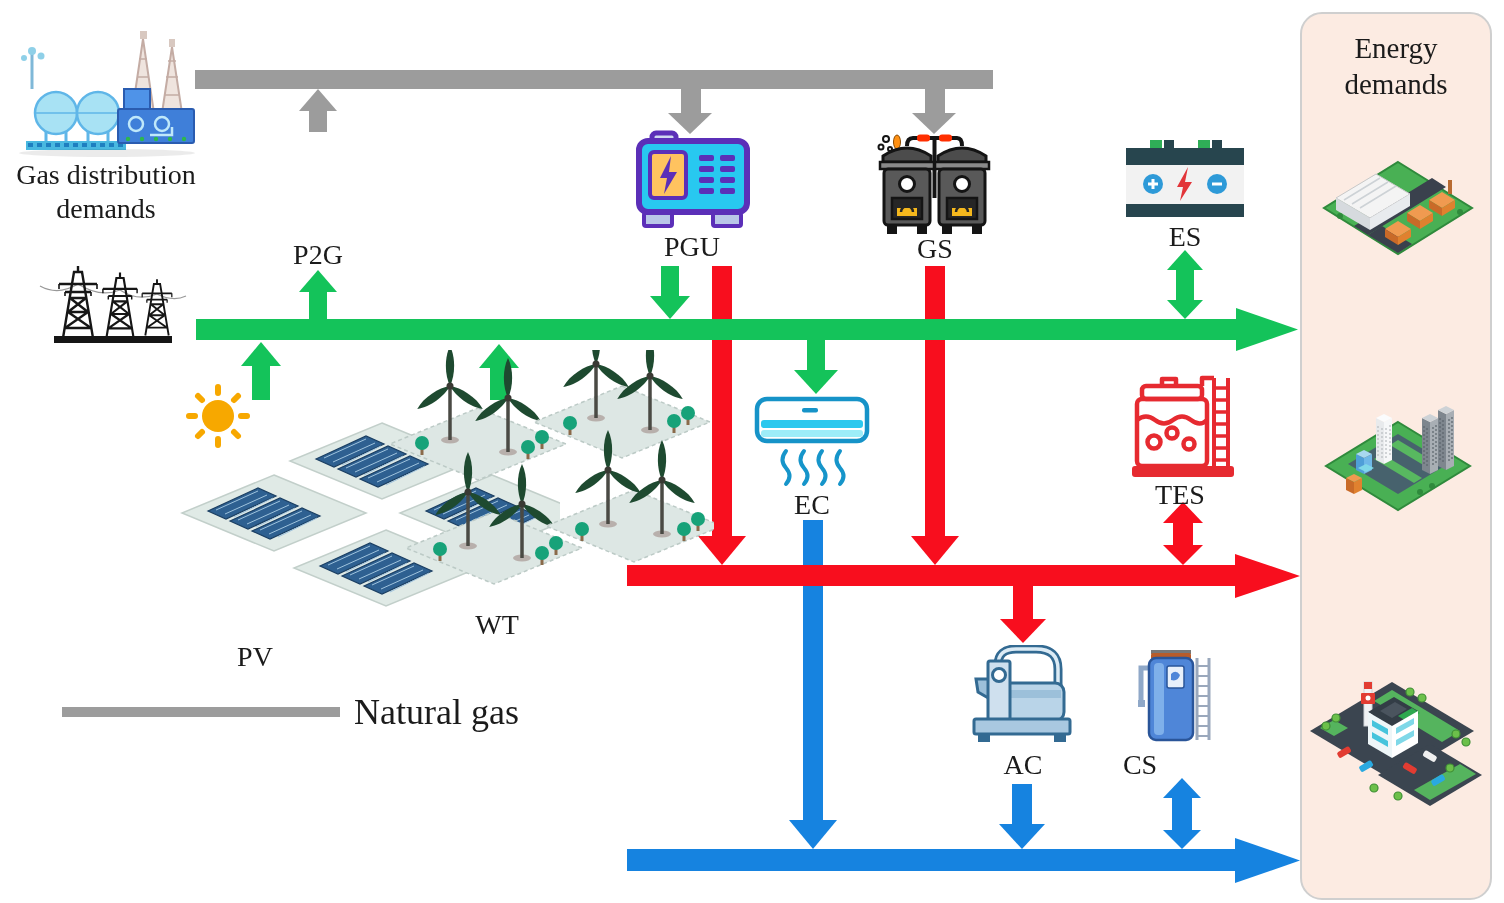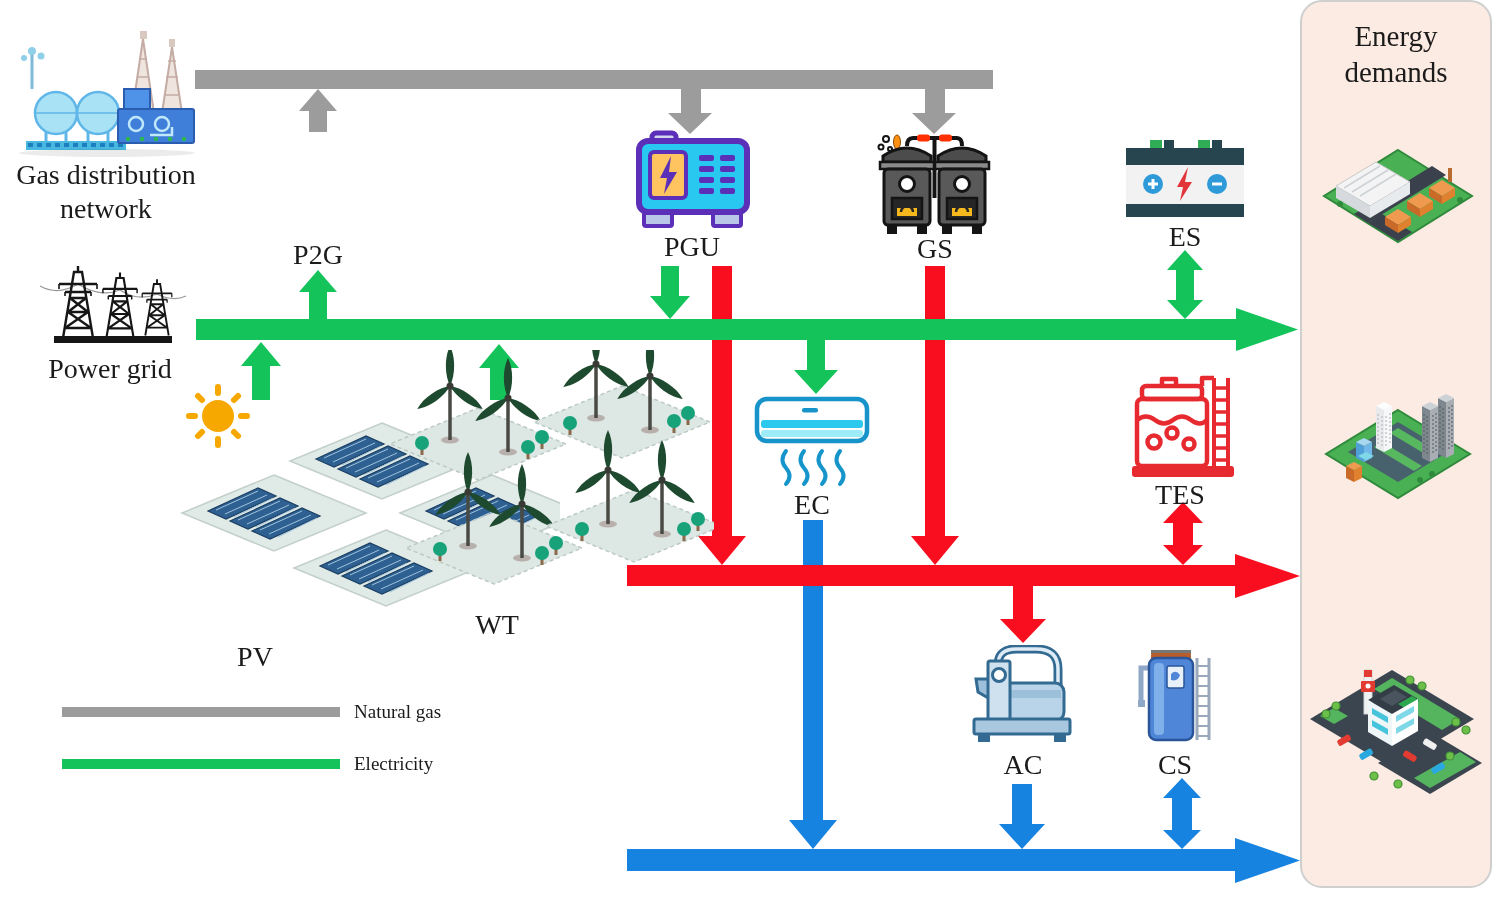--- a/index.html
+++ b/index.html
@@ -12,22 +12,22 @@
   .bar-head{clip-path:polygon(0 0,100% 50%,0 100%)}
   .c-natural_gas{background:var(--natural_gas)}
   .c-electricity{background:var(--electricity)}
   .c-heat{background:var(--heat)}
   .c-cold{background:var(--cold)}
   .icon{position:absolute;z-index:3}
   .icon svg{display:block;width:100%;height:100%}
   .lbl{position:absolute;z-index:4;text-align:center;font-size:28px;line-height:1.2}
   .leg{position:absolute;left:62px;height:30px;display:flex;align-items:center;z-index:4}
   .leg-line{width:278px;height:10px;margin-right:14px;display:inline-block}
-  .leg-lab{font-size:19px;white-space:nowrap}
-  .panel{position:absolute;left:1300px;top:0;width:192px;height:888px;box-sizing:border-box;
+  .leg-lab{font-size:36px;white-space:nowrap}
+  .panel{position:absolute;left:1300px;top:12px;width:192px;height:888px;box-sizing:border-box;
          background:var(--panel_bg);border:2px solid #cfcfcf;border-radius:22px;z-index:0}
   .panel-title{position:absolute;left:0;right:0;top:16px;padding:0 30px;text-align:center;
                font-size:29px;line-height:1.25}
 </style>
 </head>
 <body>
 
 <div class="stage">
 
   <i class="sh c-natural_gas" style="left:309px;top:111px;width:18px;height:21px"></i>
@@ -370,40 +370,35 @@
           <use href="#wtt"></use>
           <use href="#turb" x="-26" y="-2"></use>
           <use href="#turb" x="28" y="8"></use>
           <use href="#tree" x="-52" y="14"></use>
           <use href="#tree" x="50" y="14"></use>
           <use href="#tree" x="64" y="4"></use>
         </g>
     </svg>
   </div>
 
-  <div class="lbl" style="left:0px;top:158px;width:212px">Gas distribution network</div>
-  <div class="lbl" style="left:15px;top:352px;width:190px">Power grid</div>
+  <div class="lbl" style="left:0px;top:158px;width:212px">Gas distribution demands</div>
   <div class="lbl" style="left:258px;top:238px;width:120px">P2G</div>
   <div class="lbl" style="left:632px;top:230px;width:120px">PGU</div>
   <div class="lbl" style="left:875px;top:232px;width:120px">GS</div>
   <div class="lbl" style="left:1125px;top:220px;width:120px">ES</div>
   <div class="lbl" style="left:752px;top:488px;width:120px">EC</div>
   <div class="lbl" style="left:1120px;top:478px;width:120px">TES</div>
   <div class="lbl" style="left:963px;top:748px;width:120px">AC</div>
-  <div class="lbl" style="left:1115px;top:748px;width:120px">CS</div>
+  <div class="lbl" style="left:1080px;top:748px;width:120px">CS</div>
   <div class="lbl" style="left:195px;top:640px;width:120px">PV</div>
   <div class="lbl" style="left:437px;top:608px;width:120px">WT</div>
 
   <div class="leg" style="top:697px">
     <i class="leg-line" style="background: rgb(156, 156, 156);"></i>
     <span class="leg-lab">Natural gas</span>
-  </div>
-  <div class="leg" style="top:749px">
-    <i class="leg-line" style="background: rgb(20, 195, 90);"></i>
-    <span class="leg-lab">Electricity</span>
   </div>
 
   <div class="panel">
     <div class="panel-title">Energy demands</div>
 
     <div class="icon" style="left:18px;top:140px;width:156px;height:118px">
       <svg viewBox="0 0 156 118">
         <defs>
           <g id="shed">
               <path d="M0 -9 L13 -1 L0 7 L-13 -1 Z" fill="#f09a50"></path>

